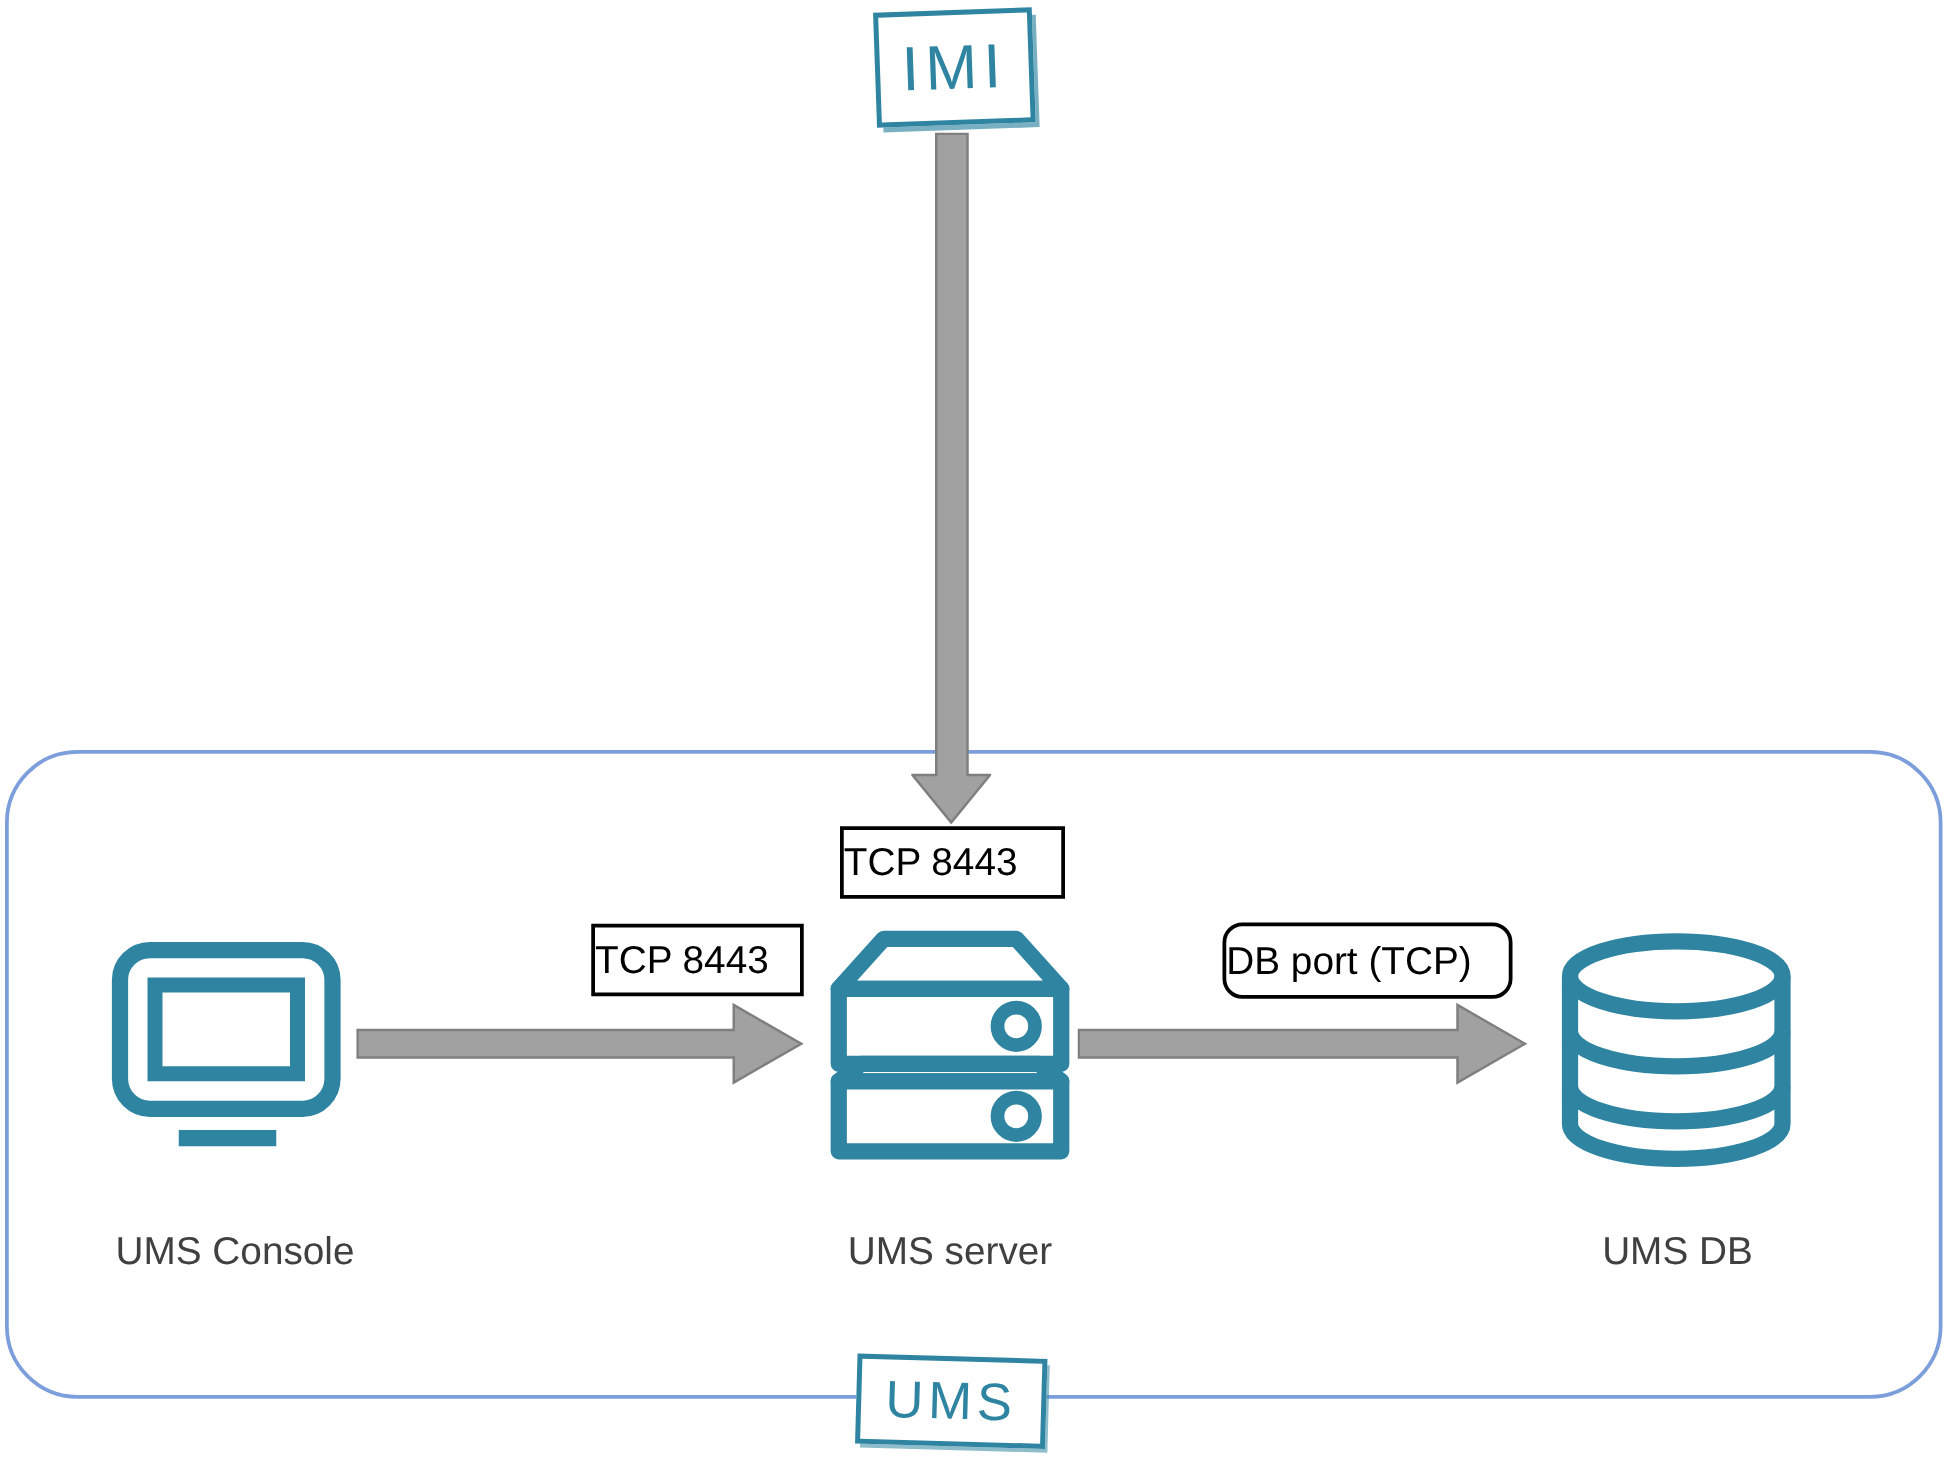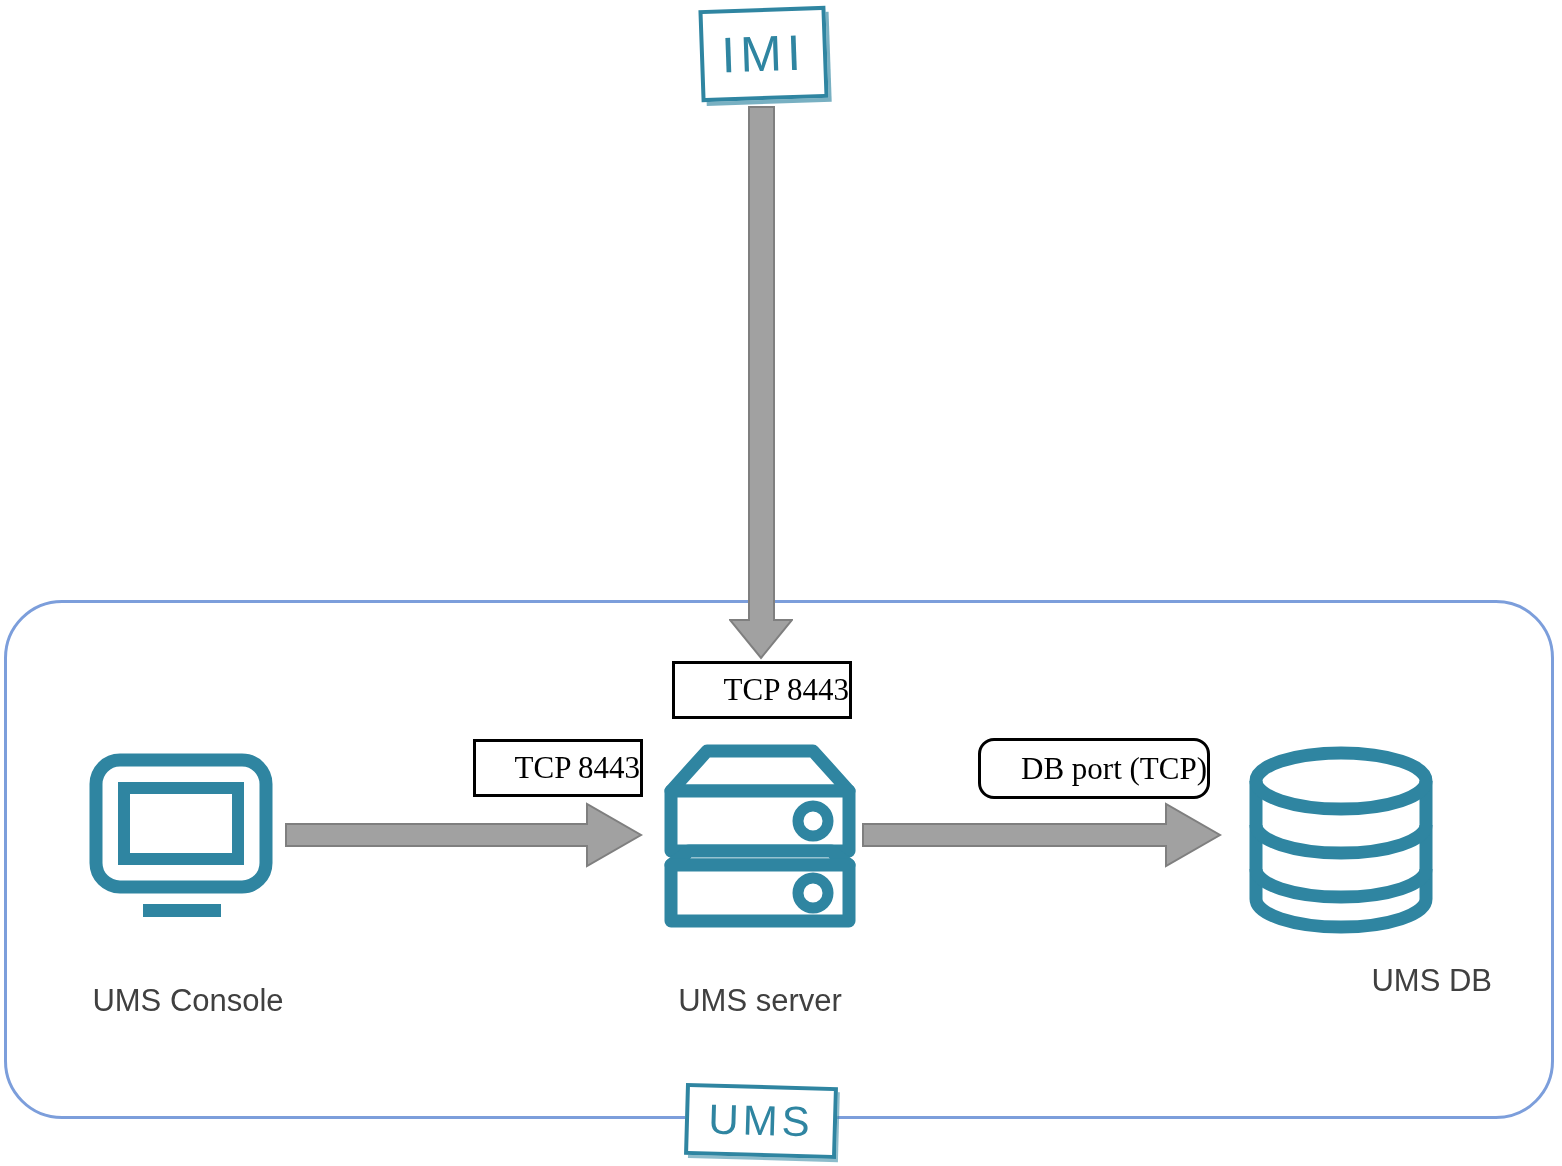--- a/index.html
+++ b/index.html
@@ -46,42 +46,42 @@
     z-index:1;
   }
   
   .arrow{position:absolute;z-index:3;}
   .arrow polygon{fill:var(--arrow-fill);stroke:var(--arrow-stroke);stroke-width:2;}
   
   .port-label{
     position:absolute;
     background:#ffffff;
     border:3px solid #000000;
-    display:flex;align-items:center;justify-content:flex-end;
+    display:flex;align-items:center;justify-content:flex-start;
     font-size:31px;color:#000000;
-    z-index:4;white-space:nowrap;font-family:Liberation Serif, serif;
+    z-index:4;white-space:nowrap;
   }
   .port-top{left:672px;top:661px;width:174px;height:52px;}
   .port-left{left:473px;top:739px;width:164px;height:52px;}
   .port-db{left:978px;top:738px;width:226px;height:55px;border-radius:16px;}
   
   .node-icon{position:absolute;z-index:2;}
   .icon-console{left:88px;top:752px;}
   .icon-server{left:663px;top:741px;}
   .icon-db{left:1248px;top:745px;}
   
   .caption{
     position:absolute;
     width:300px;text-align:center;
     font-size:31px;color:#404040;
     z-index:4;
   }
   .cap-console{left:38px;top:983px;}
   .cap-server{left:610px;top:983px;}
-  .cap-db{left:1192px;top:963px;text-align:right;}
+  .cap-db{left:1192px;top:983px;}
 </style>
 </head>
 <body>
 
 <div class="canvas">
 
   <div class="sketch-box imi-box">
     <span>IMI</span>
   </div>
 

